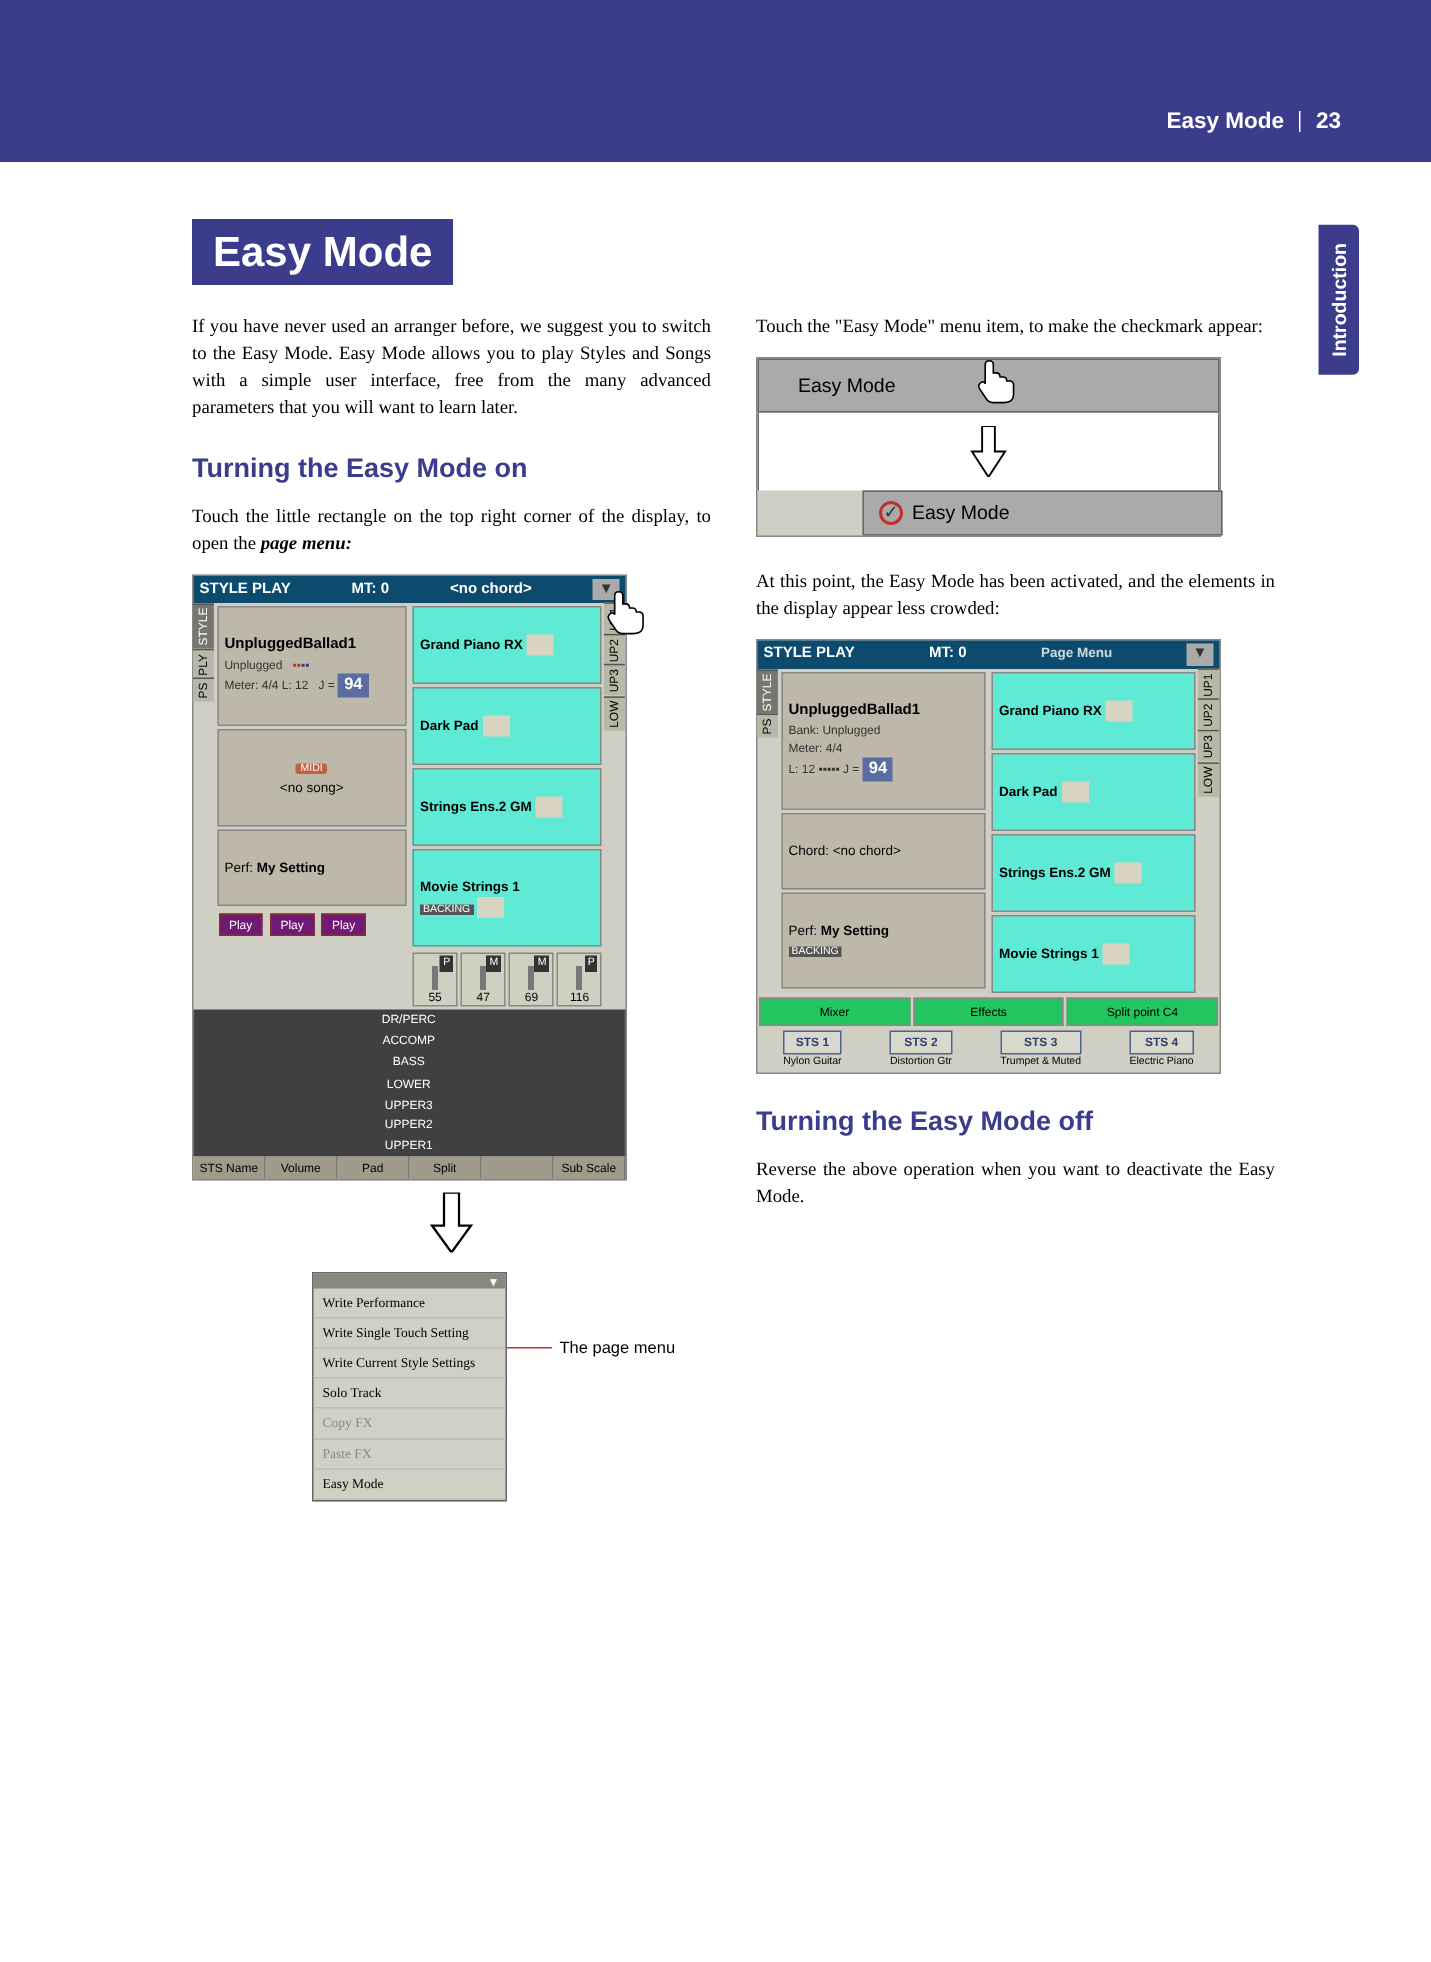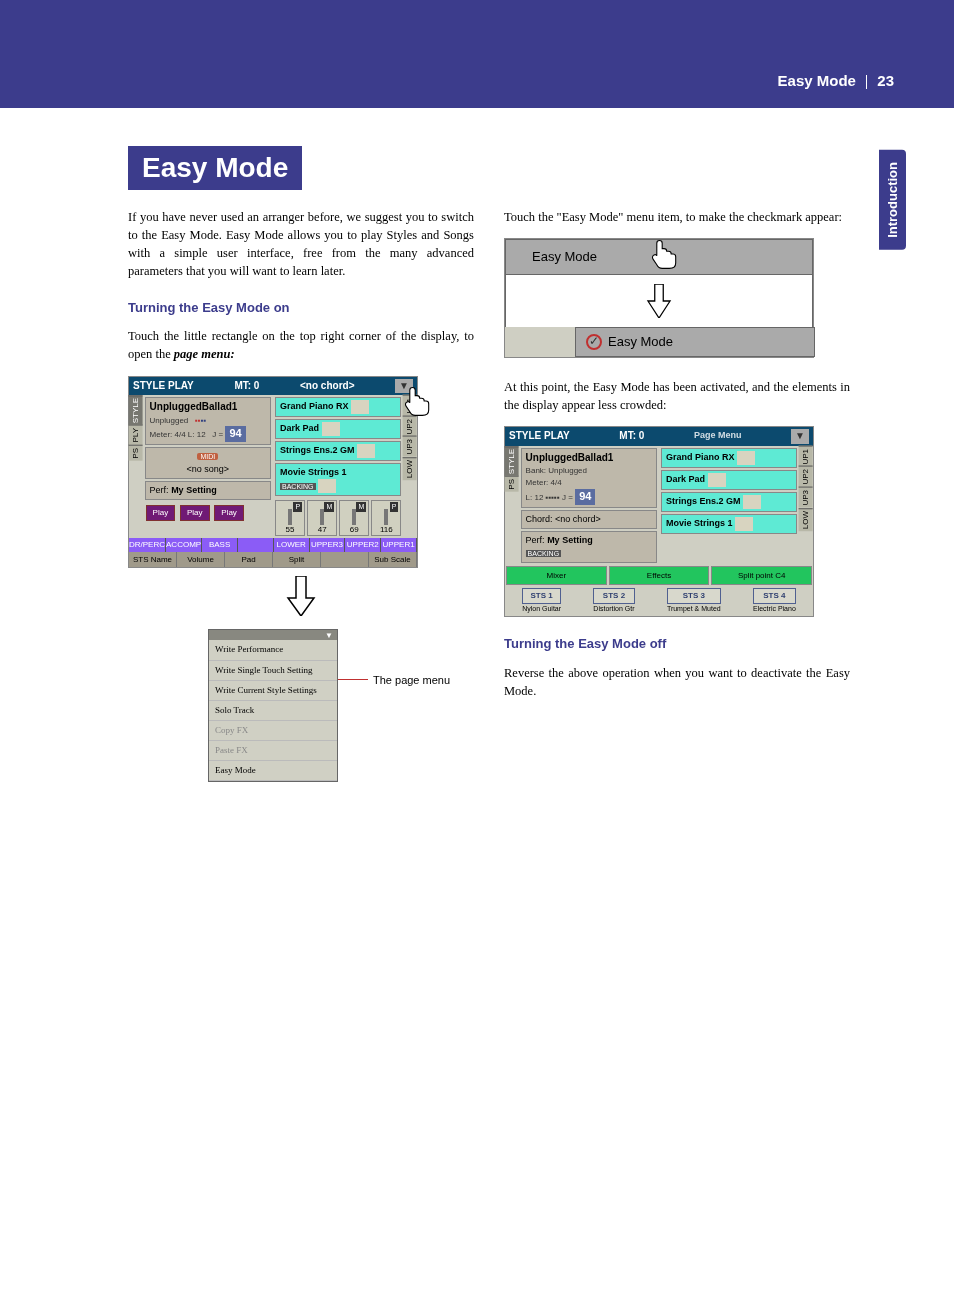--- a/index.html
+++ b/index.html
@@ -68,21 +68,21 @@
   .col {
     flex: 1;
     font-size: 12.5px;
     line-height: 1.45;
   }
   .col p { text-align: justify; margin-bottom: 12px; }
   .subhead {
     color: #3c3c8c;
     font-family: Arial, sans-serif;
     font-weight: bold;
-    font-size: 13px;
+    font-size: 18px;
     margin-top: 18px;
     margin-bottom: 10px;
   }
   .italic-bold { font-style: italic; font-weight: bold; }
 
   
   .ui-box {
     border: 1px solid #888;
     background: #cfcfc3;
     font-family: Tahoma, Arial, sans-serif;
@@ -114,21 +114,21 @@
     text-align: center;
     padding: 2px 1px;
     border-bottom: 1px solid #555;
   }
   .vtab.light { background: #b8b8a8; color: #000; }
   .lcd1 .leftcol, .lcd1 .rightcol { flex: 1; }
   .cell {
     background: #beb8aa;
     border: 1px solid #888;
     margin: 2px;
-    padding: 2px 4px;
+    padding: 18px 4px;
     font-size: 9px;
     position: relative;
   }
   .cell.dark { background: #5eead4; }
   .cell .title { font-weight: bold; font-size: 10px; }
   .cell .sub { font-size: 8px; color: #333; }
   .tempo-badge {
     display: inline-block;
     background: #5a6ca0;
     color: #fff;
@@ -154,23 +154,24 @@
     height: 36px;
     position: relative;
     font-size: 8px;
     text-align: center;
   }
   .knob .m { position: absolute; top: 1px; right: 2px; background: #333; color:#fff; font-size:7px; padding:0 2px; }
   .knob .fader { position: absolute; bottom: 10px; left: 50%; width: 4px; height: 16px; background: #777; transform: translateX(-50%); }
   .knob .val { position: absolute; bottom: 0; width: 100%; font-size: 8px; }
   .btn-row {
     display: flex;
-    background: #8b5cf6;
+    background: #404040;
     color: #fff;
     font-size: 8px;
+    flex-direction: column;
   }
   .btn-row div { flex:1; text-align:center; padding:1px 0; border-right:1px solid #555; }
   .tab-row { display: flex; font-size: 8px; }
   .tab-row div { flex:1; text-align:center; padding:2px 0; background:#a09a8a; border-right:1px solid #777; }
   .play-btn { background:#701a75; color:#fff; font-size:8px; padding:1px 6px; display:inline-block; margin:1px; border:1px solid #803030; }
 
   .hand-cursor {
     position: absolute;
     width: 36px;
     height: 36px;

